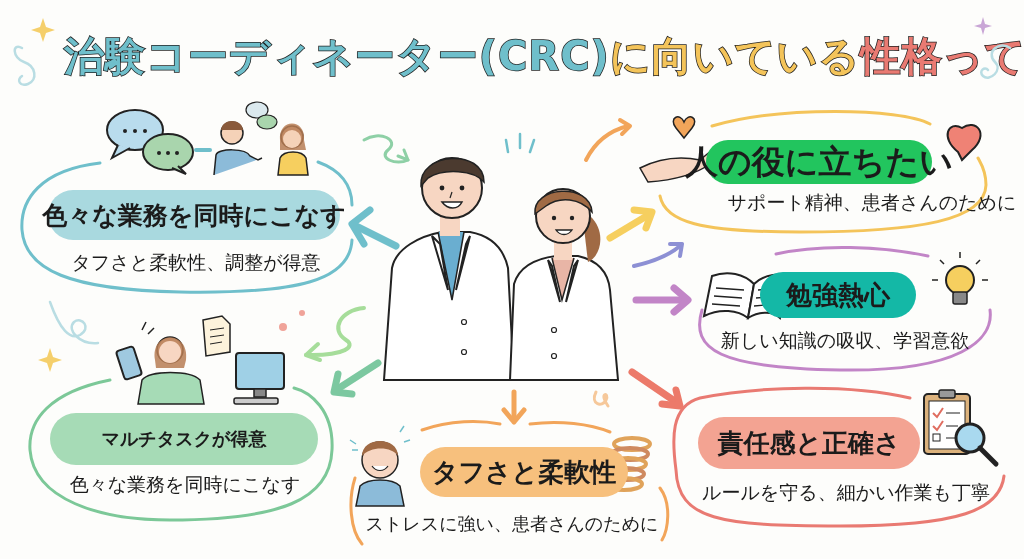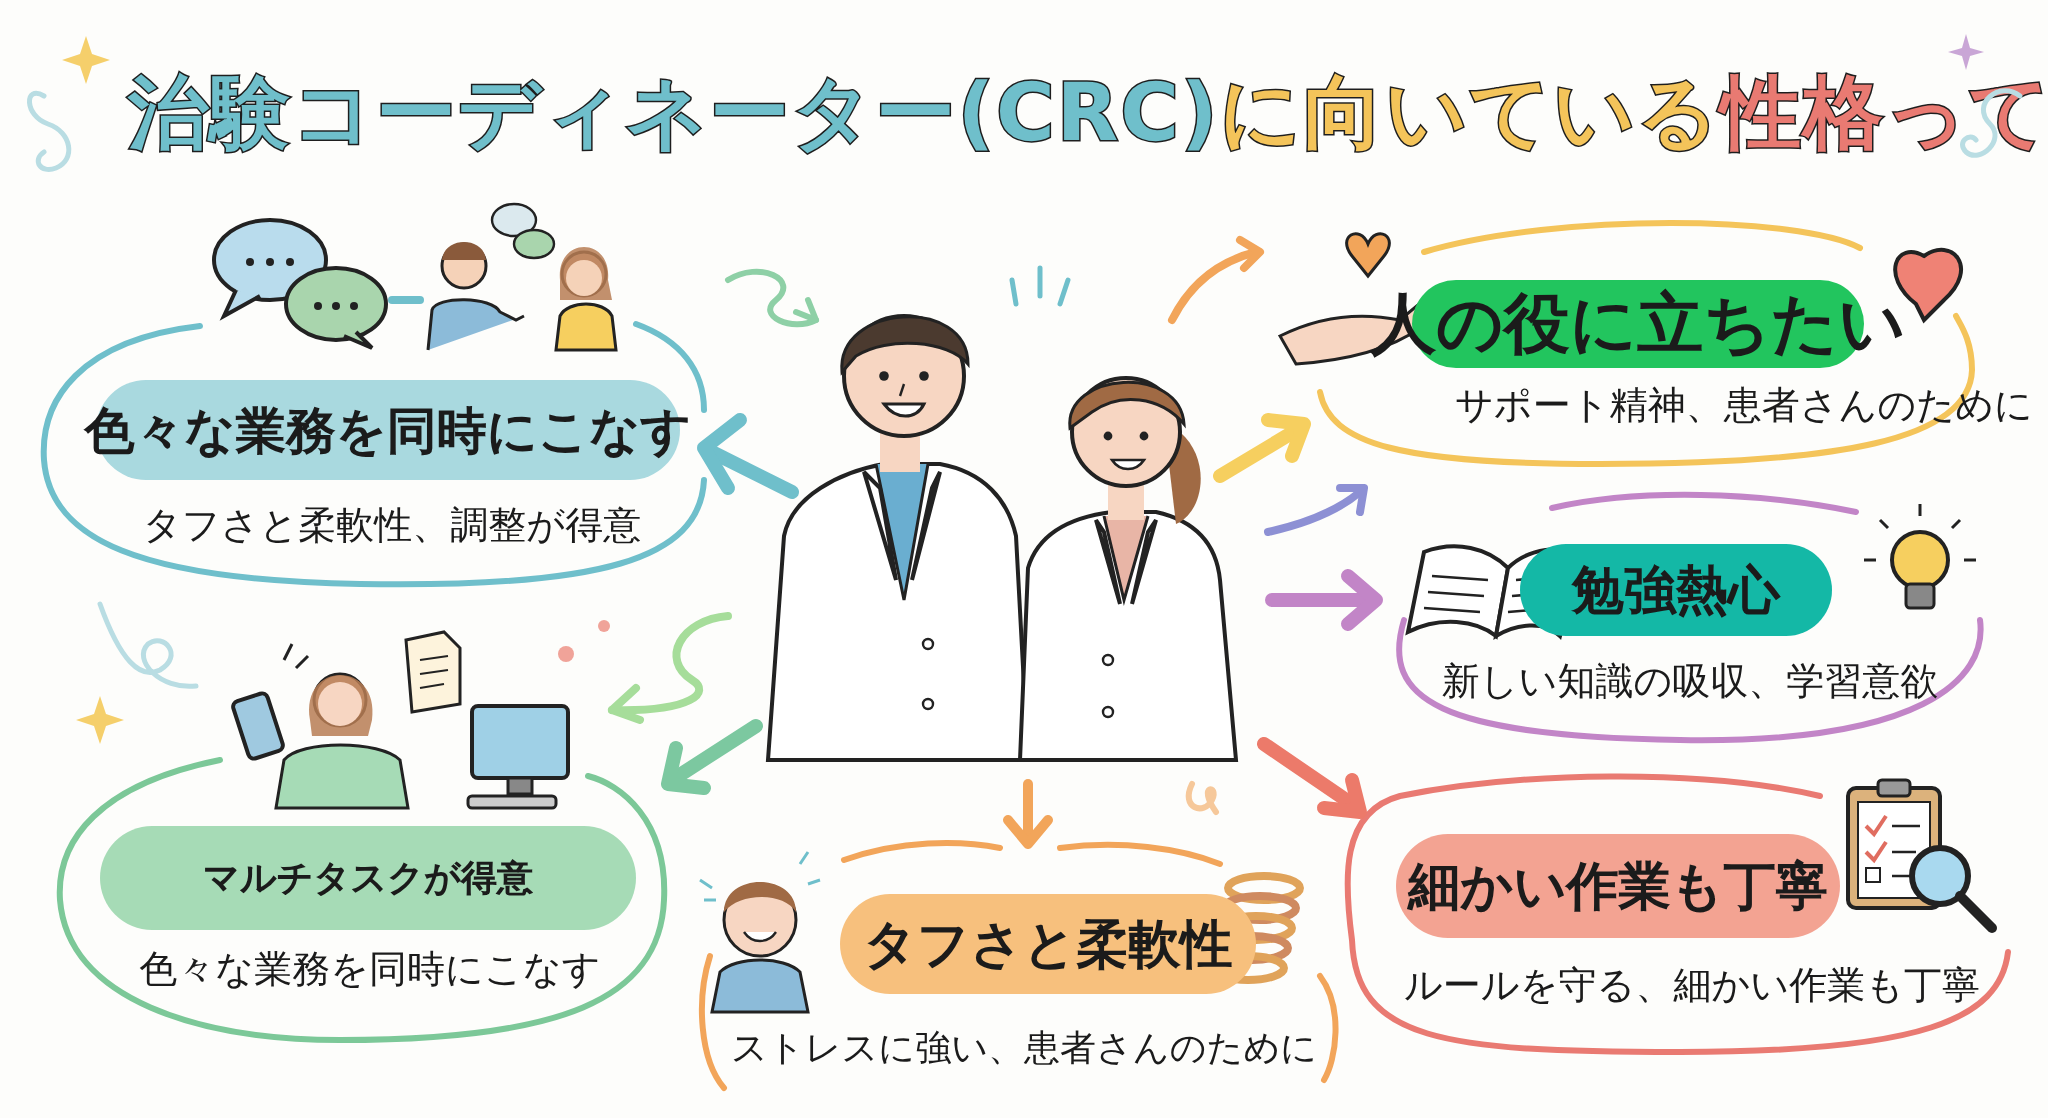--- a/index.html
+++ b/index.html
@@ -288,15 +288,15 @@
   <div class="pill">マルチタスクが得意</div>
   <div class="sub">色々な業務を同時にこなす</div>
 </div>
 
 <div class="card" id="card-tough">
   <div class="pill">タフさと柔軟性</div>
   <div class="sub">ストレスに強い、患者さんのために</div>
 </div>
 
 <div class="card" id="card-resp">
-  <div class="pill">細かい作業も丁寧</div>
+  <div class="pill">責任感と正確さ</div>
   <div class="sub">ルールを守る、細かい作業も丁寧</div>
 </div>
 
 </body></html>

